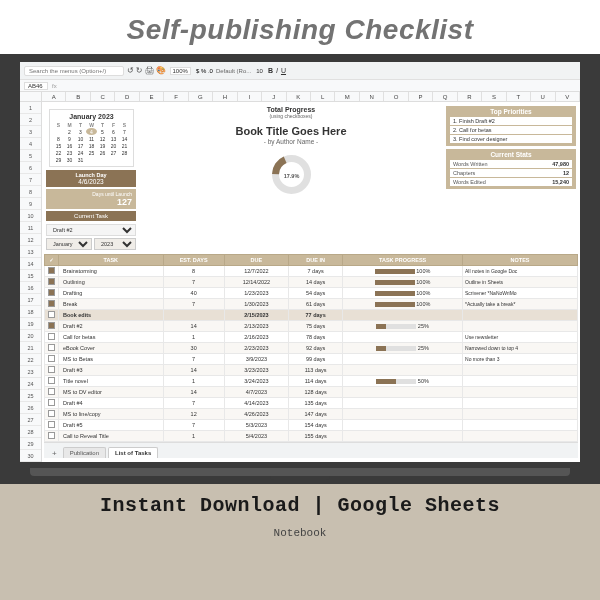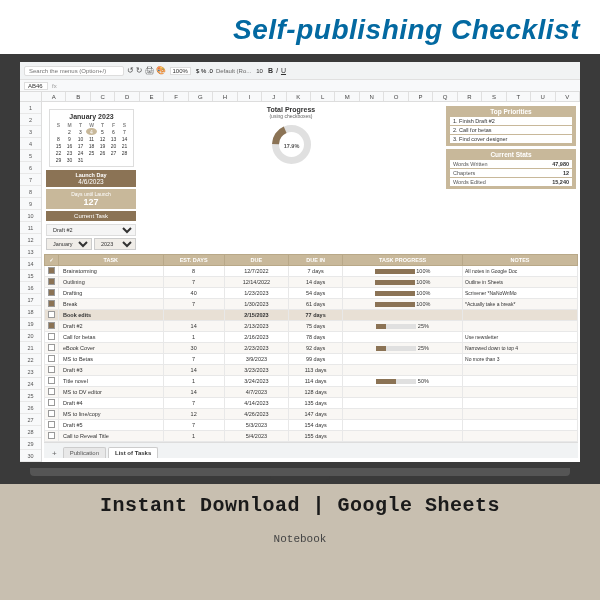--- a/index.html
+++ b/index.html
@@ -13,24 +13,23 @@
 
     
     .top-section {
       background: #ffffff;
       text-align: center;
       padding: 14px 20px 8px;
     }
     .main-title {
       font-size: 28px;
       font-weight: 900;
-      color: #0369a1;
+      color: #737373;
       letter-spacing: 0.5px;
       font-style: italic;
-      text-align: right;
     }
 
     
     .laptop-wrapper {
       background: #3a3a3a;
       padding: 8px 20px 6px;
       position: relative;
     }
 
     
@@ -205,21 +204,21 @@
       font-size: 5.5px;
       font-weight: bold;
     }
     .launch-box .value {
       font-size: 6.5px;
     }
 
     .days-box {
       background: #c8b89a;
       color: #fff;
-      text-align: center;
+      text-align: right;
       padding: 2px 4px;
       font-size: 6px;
       margin-bottom: 2px;
     }
     .days-box .label {
       font-size: 5px;
     }
     .days-box .value {
       font-size: 9px;
       font-weight: bold;
@@ -451,21 +450,21 @@
     }
     .bottom-title {
       font-size: 20px;
       font-weight: 900;
       color: #1a1a1a;
       letter-spacing: 0.5px;
     }
     .bottom-sub {
       font-size: 11px;
       color: #444;
-      margin-top: 16px;
+      margin-top: 10px;
     }
 
     
     .laptop-bottom {
       background: #555;
       height: 8px;
       border-radius: 0 0 4px 4px;
       margin: 0 10px;
     }
     .laptop-notch {
@@ -663,20 +662,24 @@
                 </select>
               </div>
             </div>
 
             <div class="center-col">
               <div class="total-progress" style="margin-bottom:2px;">
                 <div class="tp-title">Total Progress</div>
                 <div class="tp-sub">(using checkboxes)</div>
               </div>
 
+              <div class="book-title-area">
+                <div class="book-title">Book Title Goes Here</div>
+                <div class="book-author">- by Author Name -</div>
+              </div>
 
               <div class="donut-container">
                 <div class="donut-chart">
                   <svg width="45" height="45" viewBox="0 0 45 45">
 
                     <circle cx="22.5" cy="22.5" r="16" fill="none" stroke="#e0e0e0" stroke-width="7"></circle>
 
                     <circle cx="22.5" cy="22.5" r="16" fill="none" stroke="#8b7355" stroke-width="7" stroke-dasharray="17.99 82.54" stroke-dashoffset="25.13" transform="rotate(-90 22.5 22.5)"></circle>
                     <text x="22.5" y="25.5" text-anchor="middle" font-size="5.5" fill="#555" font-weight="bold">17.9%</text>
                   </svg>

